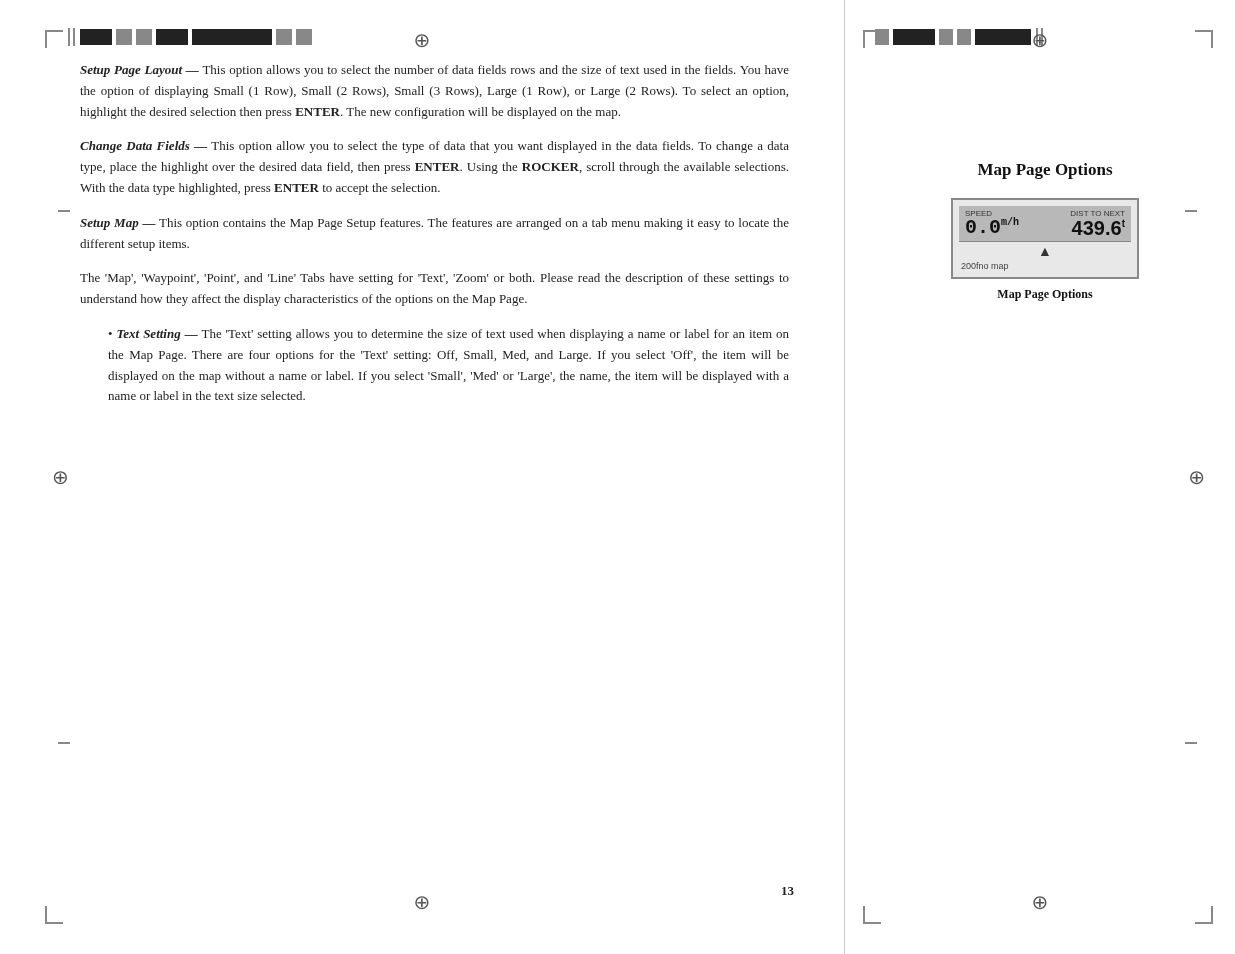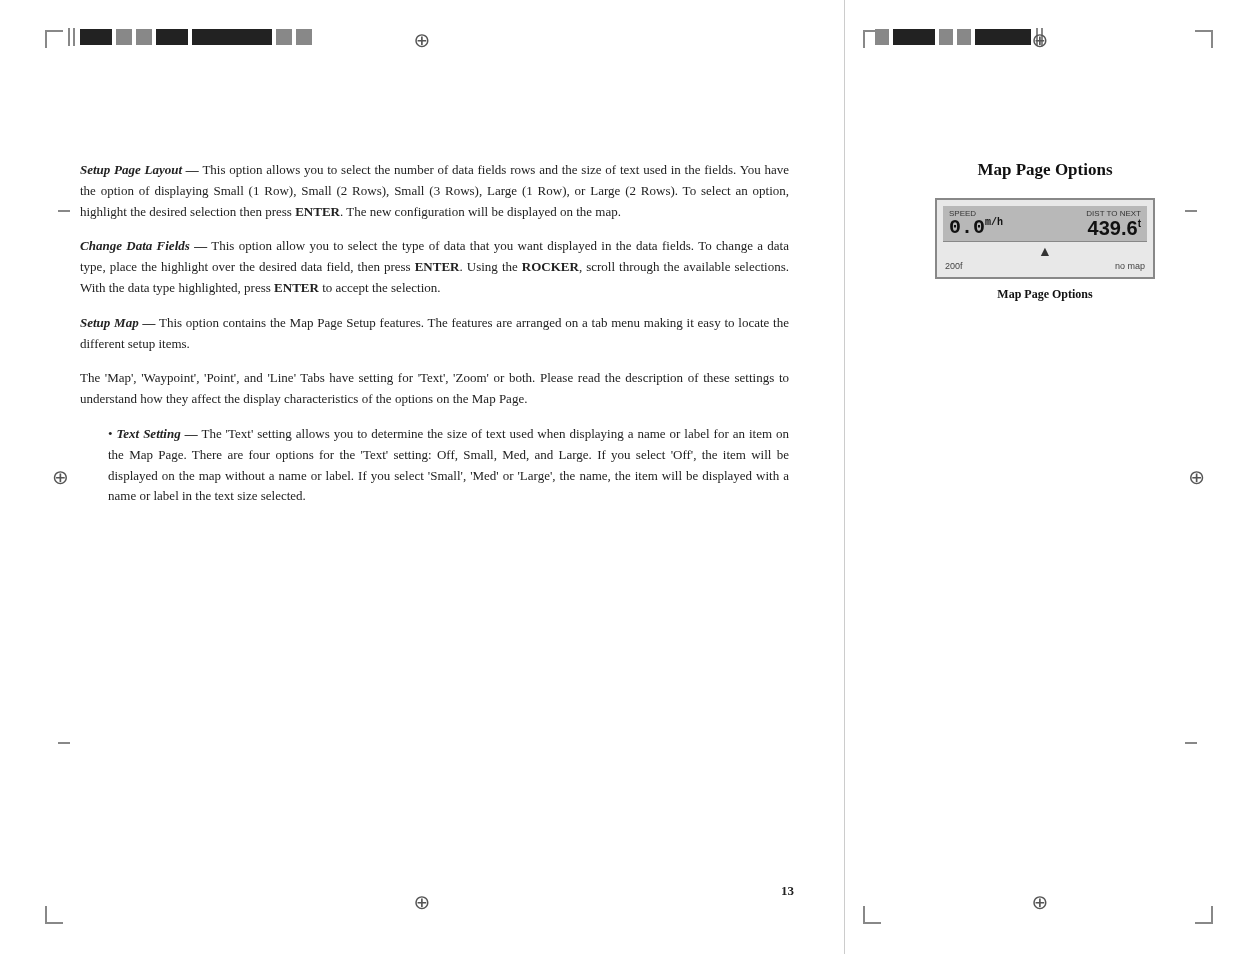--- a/index.html
+++ b/index.html
@@ -102,21 +102,21 @@
       margin-bottom: 18px;
       color: #111;
     }
 
     
     .device-mockup {
       border: 2px solid #888;
       background: #e8e8e8;
       padding: 6px;
       margin: 0 auto 8px auto;
-      width: 220px;
+      width: 188px;
       font-family: Arial, sans-serif;
     }
 
     .map-page-options-caption {
       text-align: center;
       font-size: 12px;
       font-weight: bold;
       margin-top: 6px;
       color: #111;
     }
@@ -168,21 +168,21 @@
         <div style="width:16px; height:16px; background:#888;"></div>
       </div>
     </div>
 
     <div style="position:absolute; top:28px; left:50%; transform:translateX(-50%); font-size:20px; color:#555;">⊕</div>
 
     <div style="position:absolute; top:50%; left:52px; transform:translateY(-50%); font-size:20px; color:#555;">⊕</div>
 
     <div style="position:absolute; bottom:40px; left:50%; transform:translateX(-50%); font-size:20px; color:#555;">⊕</div>
 
-    <div style="margin-top: 100px;">
+    <div style="">
 
       <p style="margin-bottom:14px; font-size:13px; line-height:1.6; text-align:justify;">
         <span class="bold-italic">Setup Page Layout —</span>
         <span>This option allows you to select the number of data fields rows and the size of text used in the fields.  You have the option of displaying Small (1 Row), Small (2 Rows), Small (3 Rows), Large (1 Row), or Large (2 Rows).  To select an option, highlight the desired selection then press </span><span class="bold">ENTER</span><span>.  The new configuration will be displayed on the map.</span>
       </p>
 
       <p style="margin-bottom:14px; font-size:13px; line-height:1.6; text-align:justify;">
         <span class="bold-italic">Change Data Fields —</span>
         <span>This option allow you to select the type of data that you want displayed in the data fields.  To change a data type, place the highlight over the desired data field, then press </span><span class="bold">ENTER</span><span>.  Using the </span><span class="bold">ROCKER</span><span>, scroll through the available selections.  With the data type highlighted, press </span><span class="bold">ENTER</span><span> to accept the selection.</span>
       </p>
@@ -262,21 +262,21 @@
           <div style="text-align:right;">
             <div style="font-size:8px; font-family:Arial; color:#333;">DIST TO NEXT</div>
             <div style="font-size:20px; font-weight:bold; font-family:Arial; color:#111; line-height:1;">
               <span>439.6</span><sup style="font-size:10px;">t</sup>
             </div>
           </div>
         </div>
 
 
         <div style="text-align:center; font-size:14px; color:#333; margin-bottom:2px;">▲</div>
-        <div style="display:flex; justify-content:space-between; font-size:9px; color:#444; font-family:Arial; padding:0 2px;gap:8px;">
+        <div style="display:flex; font-size:9px; color:#444; font-family:Arial; padding:0 2px;">
           <span>200f</span>
           <span>no map</span>
         </div>
       </div>
 
       <div class="map-page-options-caption">Map Page Options</div>
 
     </div>
 
   </div>

